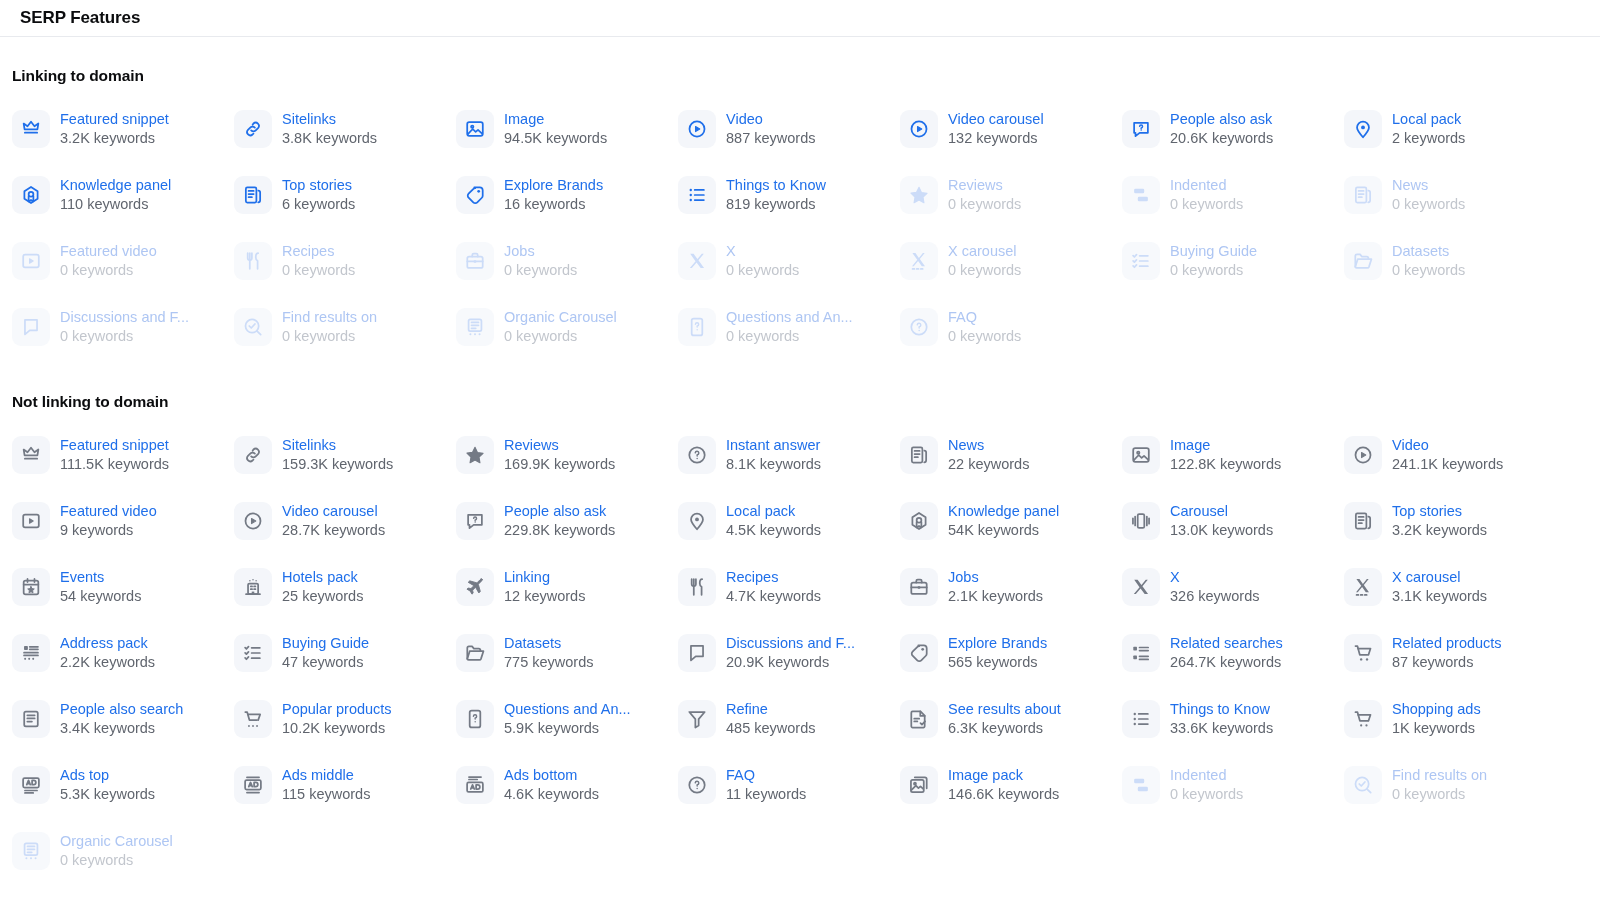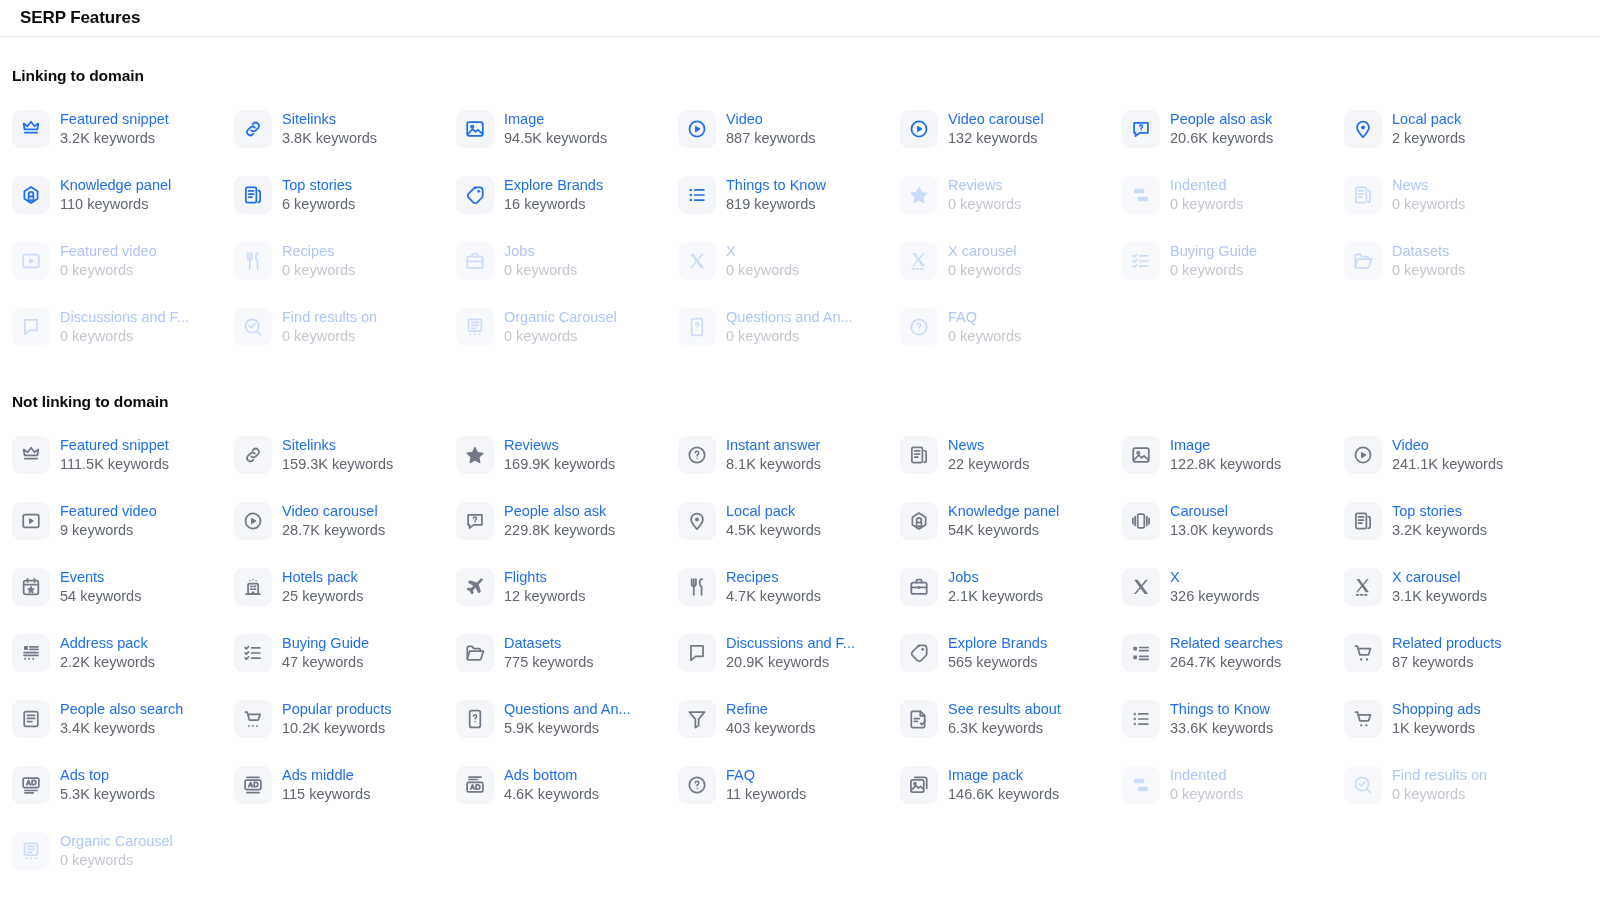--- a/index.html
+++ b/index.html
@@ -611,21 +611,21 @@
           <div class="feat-count">25 keywords</div>
         </div>
       </div>
       <div class="feature-item">
         <div class="tile grey">
           <svg width="22" height="22" viewBox="0 0 24 24" fill="none" stroke="currentColor" stroke-width="1.9" stroke-linecap="round" stroke-linejoin="round">
             <path d="M20.2 4.1a1.9 1.9 0 0 0-2.7 0l-3.4 3.4-7.8-2.2L4.6 6.9l6.2 3.6-3.2 3.2-3.1-.6-1.2 1.3 3.4 2 2 3.4 1.3-1.2-.6-3.1 3.2-3.2 3.6 6.2 1.6-1.7-2.2-7.8 3.4-3.4a1.9 1.9 0 0 0 0-2.7z" fill="currentColor" stroke-width="1"></path>
           </svg>
         </div>
         <div class="labels">
-          <div class="feat-name">Flights</div>
+          <div class="feat-name">Linking</div>
           <div class="feat-count">12 keywords</div>
         </div>
       </div>
       <div class="feature-item">
         <div class="tile grey">
           <svg width="22" height="22" viewBox="0 0 24 24" fill="none" stroke="currentColor" stroke-width="1.9" stroke-linecap="round" stroke-linejoin="round">
             <path d="M6.2 3.5v5.3a2.3 2.3 0 0 0 4.6 0V3.5"></path>
             <path d="M8.5 3.5v17"></path>
             <path d="M17.6 3.5c-1.6 0-2.6 1.8-2.6 4.4 0 2 .8 3.4 2 3.9v8.7"></path>
           </svg>
@@ -803,21 +803,21 @@
         </div>
       </div>
       <div class="feature-item">
         <div class="tile grey">
           <svg width="22" height="22" viewBox="0 0 24 24" fill="none" stroke="currentColor" stroke-width="1.9" stroke-linecap="round" stroke-linejoin="round">
             <path d="M3.6 4.4h16.8l-6.6 7.8v7l-3.6 2.2v-9.2z"></path>
           </svg>
         </div>
         <div class="labels">
           <div class="feat-name">Refine</div>
-          <div class="feat-count">403 keywords</div>
+          <div class="feat-count">485 keywords</div>
         </div>
       </div>
       <div class="feature-item">
         <div class="tile grey">
           <svg width="22" height="22" viewBox="0 0 24 24" fill="none" stroke="currentColor" stroke-width="1.9" stroke-linecap="round" stroke-linejoin="round">
             <path d="M5 3.8h8.6l4.6 4.6V20a1.4 1.4 0 0 1-1.4 1.4H5A1.4 1.4 0 0 1 3.6 20V5.2A1.4 1.4 0 0 1 5 3.8z"></path>
             <path d="M13.4 3.8v4.8h4.8"></path>
             <path d="M6.8 11.6h5.4M6.8 14.6h3.4"></path>
             <path d="m13.6 16.6 1.6 1.6 3.4-3.6"></path>
           </svg>

